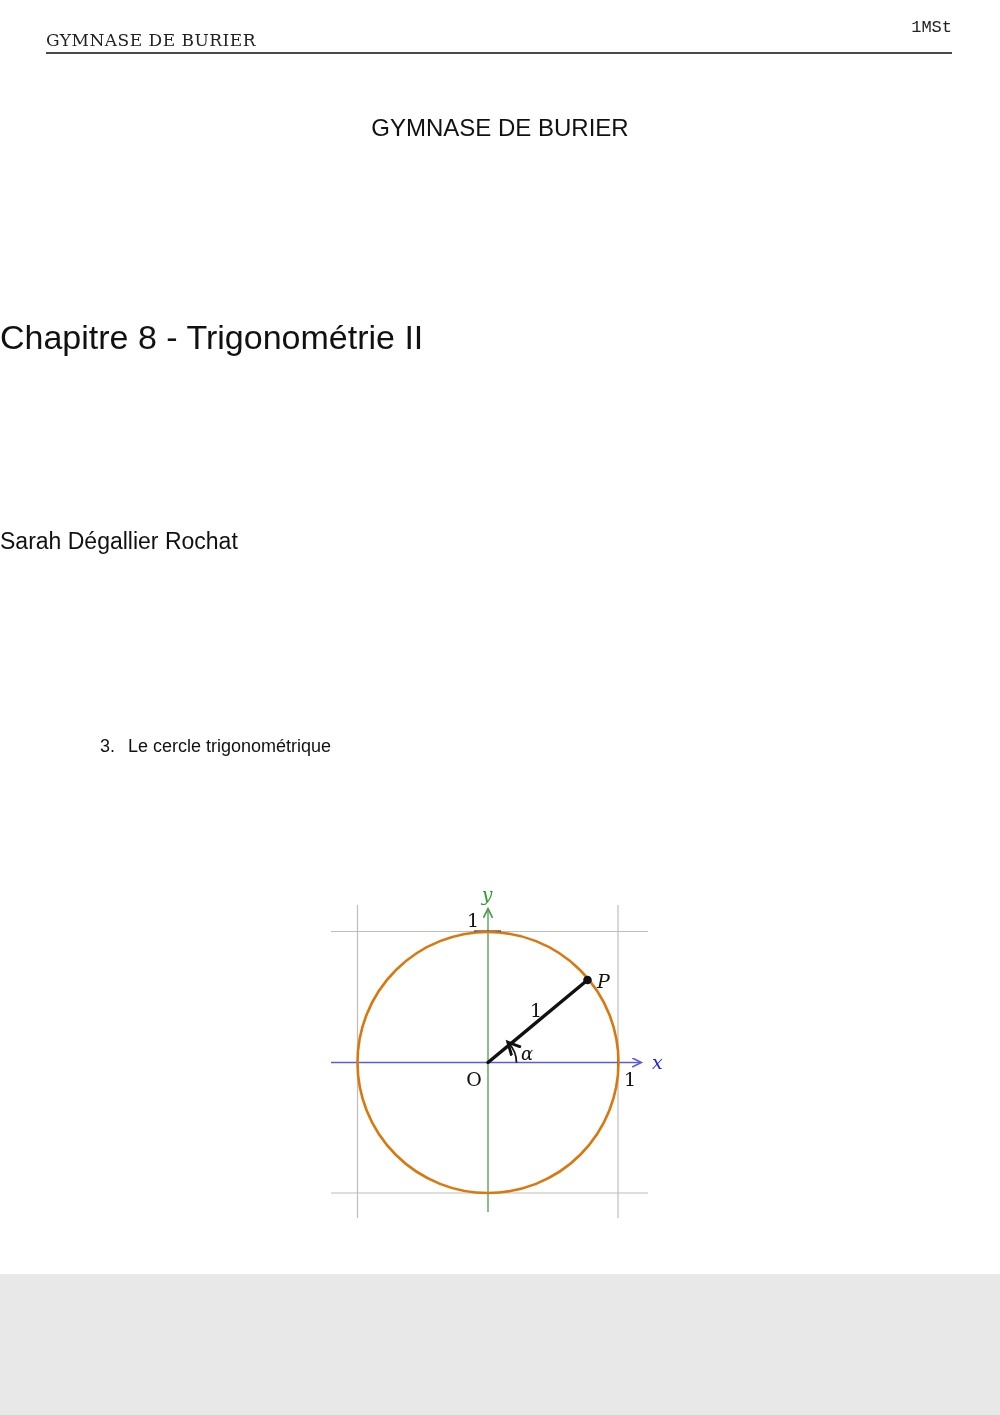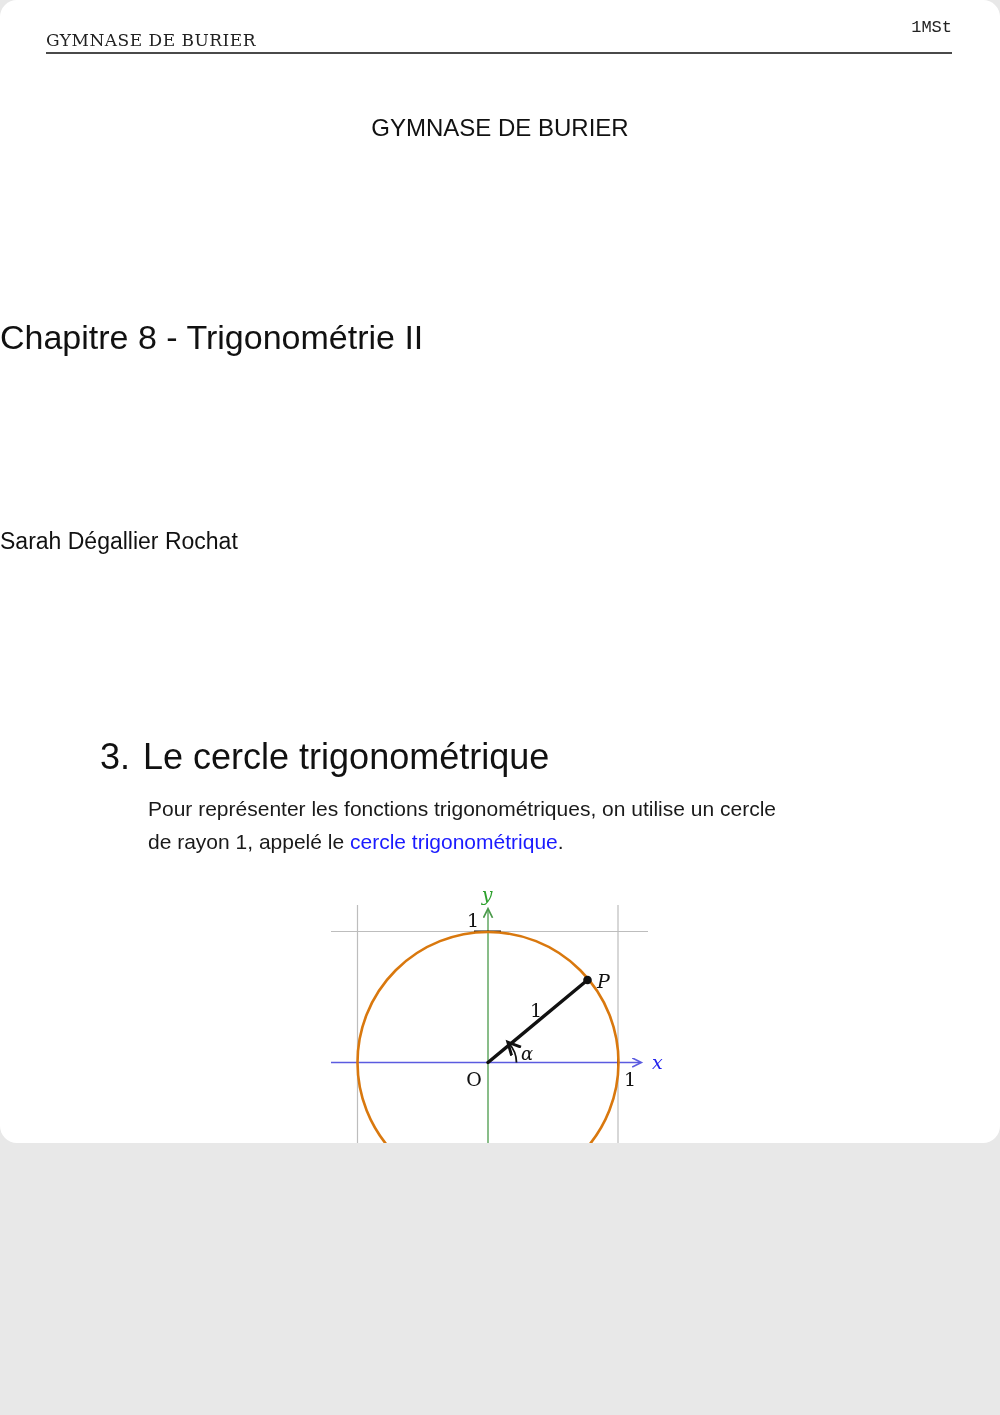--- a/index.html
+++ b/index.html
@@ -1,24 +1,23 @@
 <!DOCTYPE html>
 <html><head>
 <meta charset="utf-8">
 <style>
   html,body{margin:0;padding:0;background:#e8e8e8;}
   .page{
     position:relative;
-    width:1000px;height:1143px;
+    width:1000px;height:1274px;
     margin:0 auto;
     background:#ffffff;
     font-family:"Liberation Sans", sans-serif;
     color:#1a1a1a;
     overflow:hidden;
-    border-radius:17px;
   }
   
   .hdr-left{
     position:absolute;left:46px;top:30px;
     font-family:"DejaVu Serif", serif;
     font-size:17px;color:#222;letter-spacing:0.5px;
   }
   .hdr-right{
     position:absolute;right:48px;top:18px;
     font-family:Liberation Mono, monospace;
@@ -37,21 +36,21 @@
     position:absolute;left:0;top:318px;width:100%;
     text-align:left;font-size:34px;color:#111;
   }
   .author{
     position:absolute;left:0;top:528px;width:100%;
     text-align:left;font-size:23px;color:#111;
   }
   
   .section{
     position:absolute;left:100px;top:736px;
-    font-size:36px;color:#111;
+    font-size:18px;color:#111;
   }
   .section .sec-num{margin-right:13px;}
   
   .para{
     position:absolute;left:148px;top:792px;width:720px;
     font-size:21px;line-height:33px;color:#1a1a1a;
   }
   .para .term{color:#1a1aff;}
   
   .figure{
@@ -78,24 +77,20 @@
   <div class="hdr-rule"></div>
 
   <div class="institution">GYMNASE DE BURIER</div>
   <div class="chapter-title">Chapitre 8 - Trigonométrie II</div>
   <div class="author">Sarah Dégallier Rochat</div>
 
   <div class="section">
     <span class="sec-num">3.</span><span>Le cercle trigonométrique</span>
   </div>
 
-  <div class="para">
-    <div>Pour représenter les fonctions trigonométriques, on utilise un cercle</div>
-    <div><span>de rayon 1, appelé le </span><span class="term">cercle trigonométrique</span><span>.</span></div>
-  </div>
 
   <svg class="figure" viewBox="318 868 364 366" width="364" height="366">
     <defs>
       <marker id="arrow-blue" markerWidth="9" markerHeight="9" refX="6" refY="3.5" orient="auto">
         <path d="M0,0 L7,3.5 L0,7" fill="none" stroke="#5b5be0" stroke-width="1.3"></path>
       </marker>
       <marker id="arrow-green" markerWidth="9" markerHeight="9" refX="6" refY="3.5" orient="auto">
         <path d="M0,0 L7,3.5 L0,7" fill="none" stroke="#4a9a4a" stroke-width="1.3"></path>
       </marker>
       <marker id="arrow-black" markerWidth="10" markerHeight="10" refX="6" refY="4" orient="auto">

